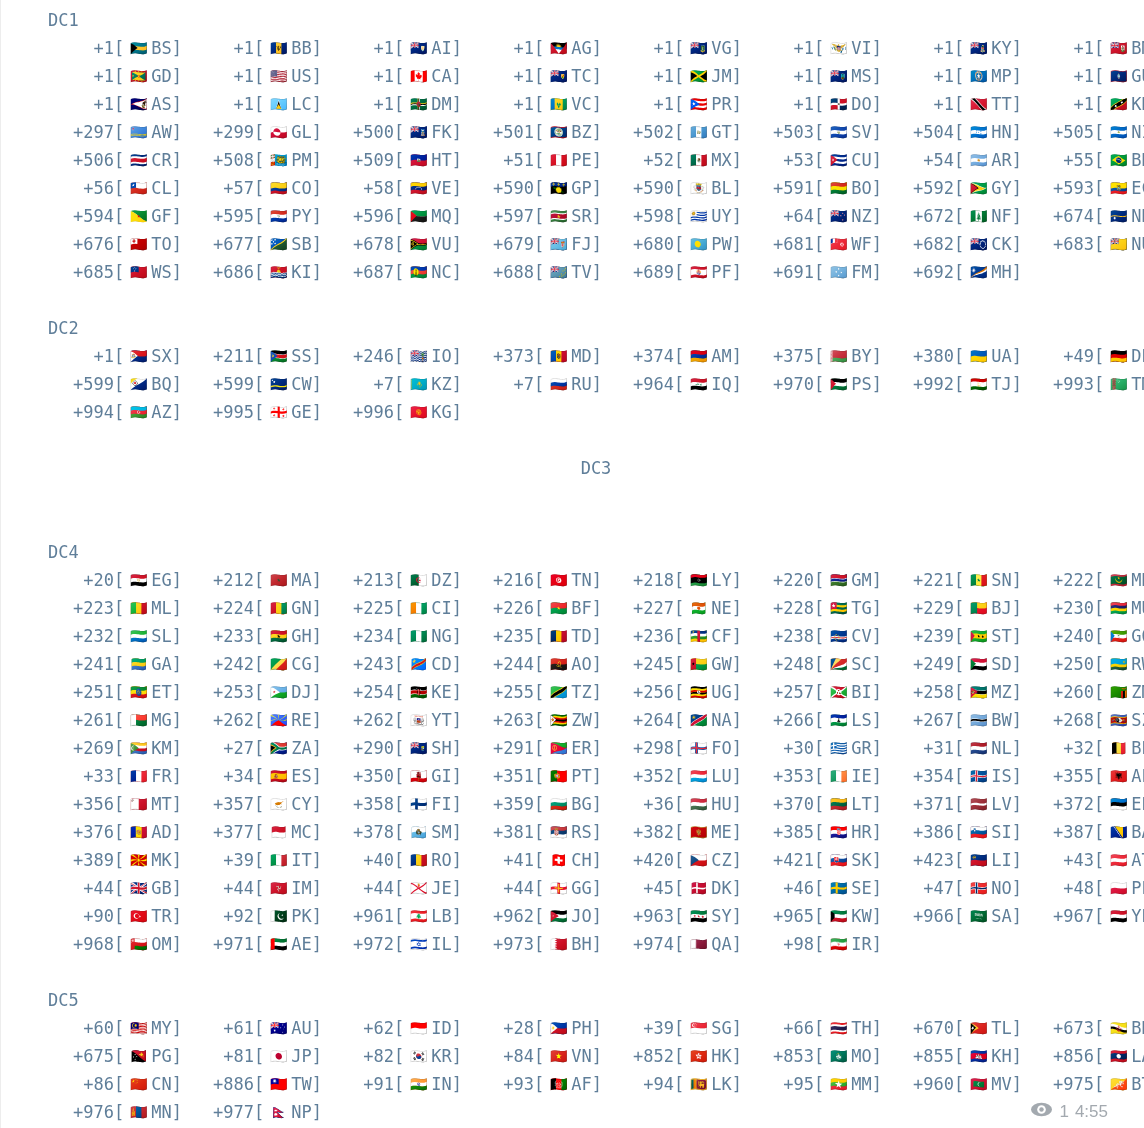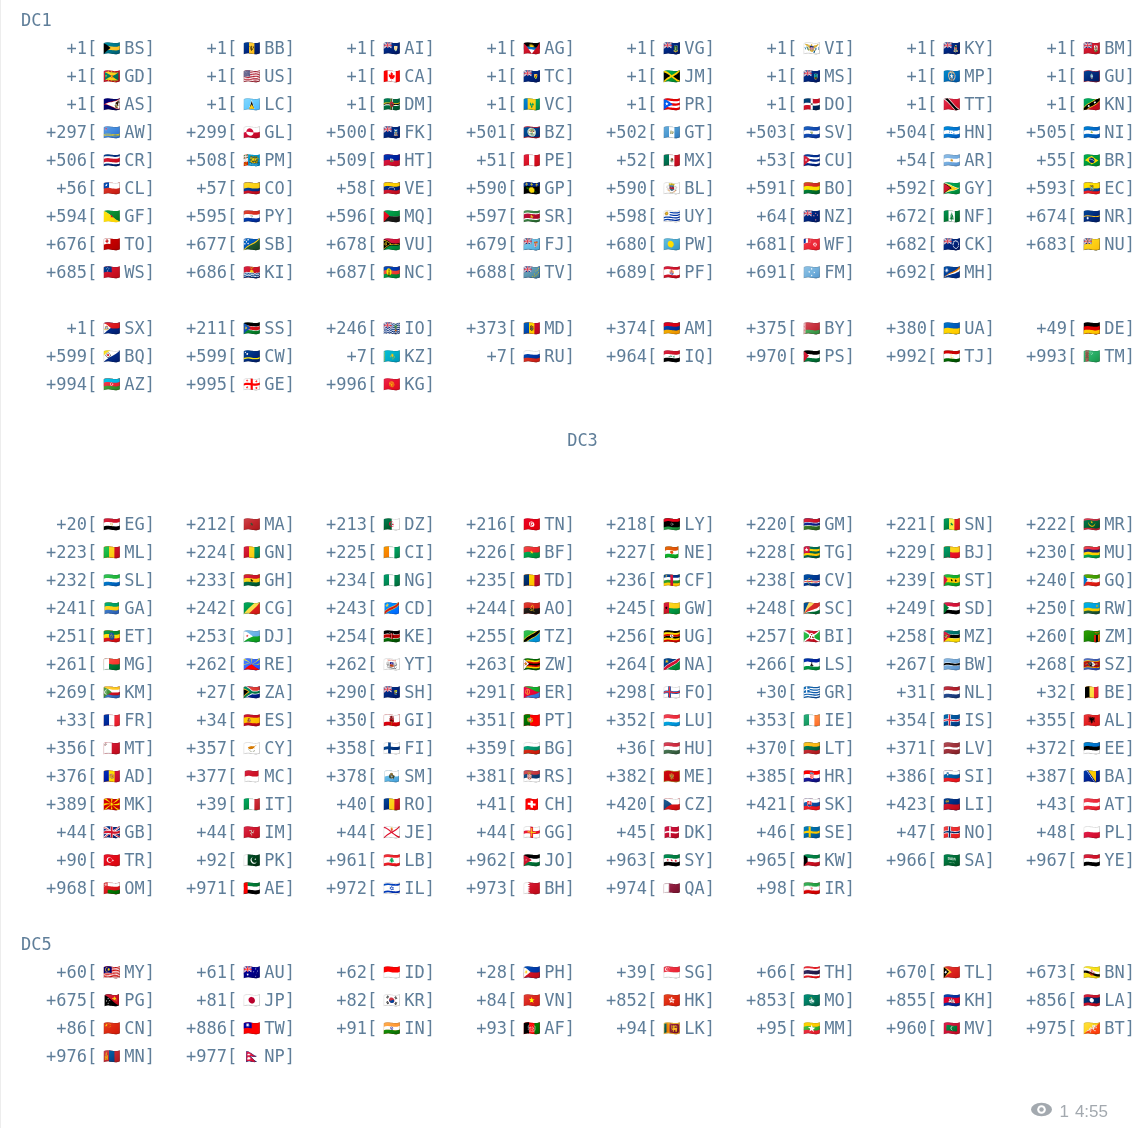--- a/index.html
+++ b/index.html
@@ -5,20 +5,21 @@
   html,body{margin:0;padding:0;}
   body{
     width:1144px;height:1128px;position:relative;
     background:#ffffff;overflow:hidden;
     font-family:"DejaVu Sans Mono","Liberation Mono",monospace;
     border-left:1px solid #ededed;
     box-sizing:border-box;
   }
   .message-body{
     padding:6px 0 0 20px;
+    margin-left:27px;
   }
   .section{margin-bottom:28px;}
   .section.empty{margin-bottom:56px;text-align:center;}
   .sec-label{
     height:28px;line-height:28px;
     font-size:17px;
     color:var(--txt);
   }
   .grid{
     display:grid;
@@ -131,20 +132,21 @@
         <span class="entry"><span class="code">+685</span>[<span class="flag">🇼🇸</span><span>WS</span>]</span>
         <span class="entry"><span class="code">+686</span>[<span class="flag">🇰🇮</span><span>KI</span>]</span>
         <span class="entry"><span class="code">+687</span>[<span class="flag">🇳🇨</span><span>NC</span>]</span>
         <span class="entry"><span class="code">+688</span>[<span class="flag">🇹🇻</span><span>TV</span>]</span>
         <span class="entry"><span class="code">+689</span>[<span class="flag">🇵🇫</span><span>PF</span>]</span>
         <span class="entry"><span class="code">+691</span>[<span class="flag">🇫🇲</span><span>FM</span>]</span>
         <span class="entry"><span class="code">+692</span>[<span class="flag">🇲🇭</span><span>MH</span>]</span>
       </div>
     </div>
     <div class="section">
+      <div class="sec-label">DC2</div>
       <div class="grid">
         <span class="entry"><span class="code">  +1</span>[<span class="flag">🇸🇽</span><span>SX</span>]</span>
         <span class="entry"><span class="code">+211</span>[<span class="flag">🇸🇸</span><span>SS</span>]</span>
         <span class="entry"><span class="code">+246</span>[<span class="flag">🇮🇴</span><span>IO</span>]</span>
         <span class="entry"><span class="code">+373</span>[<span class="flag">🇲🇩</span><span>MD</span>]</span>
         <span class="entry"><span class="code">+374</span>[<span class="flag">🇦🇲</span><span>AM</span>]</span>
         <span class="entry"><span class="code">+375</span>[<span class="flag">🇧🇾</span><span>BY</span>]</span>
         <span class="entry"><span class="code">+380</span>[<span class="flag">🇺🇦</span><span>UA</span>]</span>
         <span class="entry"><span class="code"> +49</span>[<span class="flag">🇩🇪</span><span>DE</span>]</span>
         <span class="entry"><span class="code">+599</span>[<span class="flag">🇧🇶</span><span>BQ</span>]</span>
@@ -158,20 +160,21 @@
         <span class="entry"><span class="code">+994</span>[<span class="flag">🇦🇿</span><span>AZ</span>]</span>
         <span class="entry"><span class="code">+995</span>[<span class="flag">🇬🇪</span><span>GE</span>]</span>
         <span class="entry"><span class="code">+996</span>[<span class="flag">🇰🇬</span><span>KG</span>]</span>
       </div>
     </div>
     <div class="section empty">
       <div class="sec-label">DC3</div>
       <div class="grid"></div>
     </div>
     <div class="section">
+      <div class="sec-label">DC4</div>
       <div class="grid">
         <span class="entry"><span class="code"> +20</span>[<span class="flag">🇪🇬</span><span>EG</span>]</span>
         <span class="entry"><span class="code">+212</span>[<span class="flag">🇲🇦</span><span>MA</span>]</span>
         <span class="entry"><span class="code">+213</span>[<span class="flag">🇩🇿</span><span>DZ</span>]</span>
         <span class="entry"><span class="code">+216</span>[<span class="flag">🇹🇳</span><span>TN</span>]</span>
         <span class="entry"><span class="code">+218</span>[<span class="flag">🇱🇾</span><span>LY</span>]</span>
         <span class="entry"><span class="code">+220</span>[<span class="flag">🇬🇲</span><span>GM</span>]</span>
         <span class="entry"><span class="code">+221</span>[<span class="flag">🇸🇳</span><span>SN</span>]</span>
         <span class="entry"><span class="code">+222</span>[<span class="flag">🇲🇷</span><span>MR</span>]</span>
         <span class="entry"><span class="code">+223</span>[<span class="flag">🇲🇱</span><span>ML</span>]</span>

